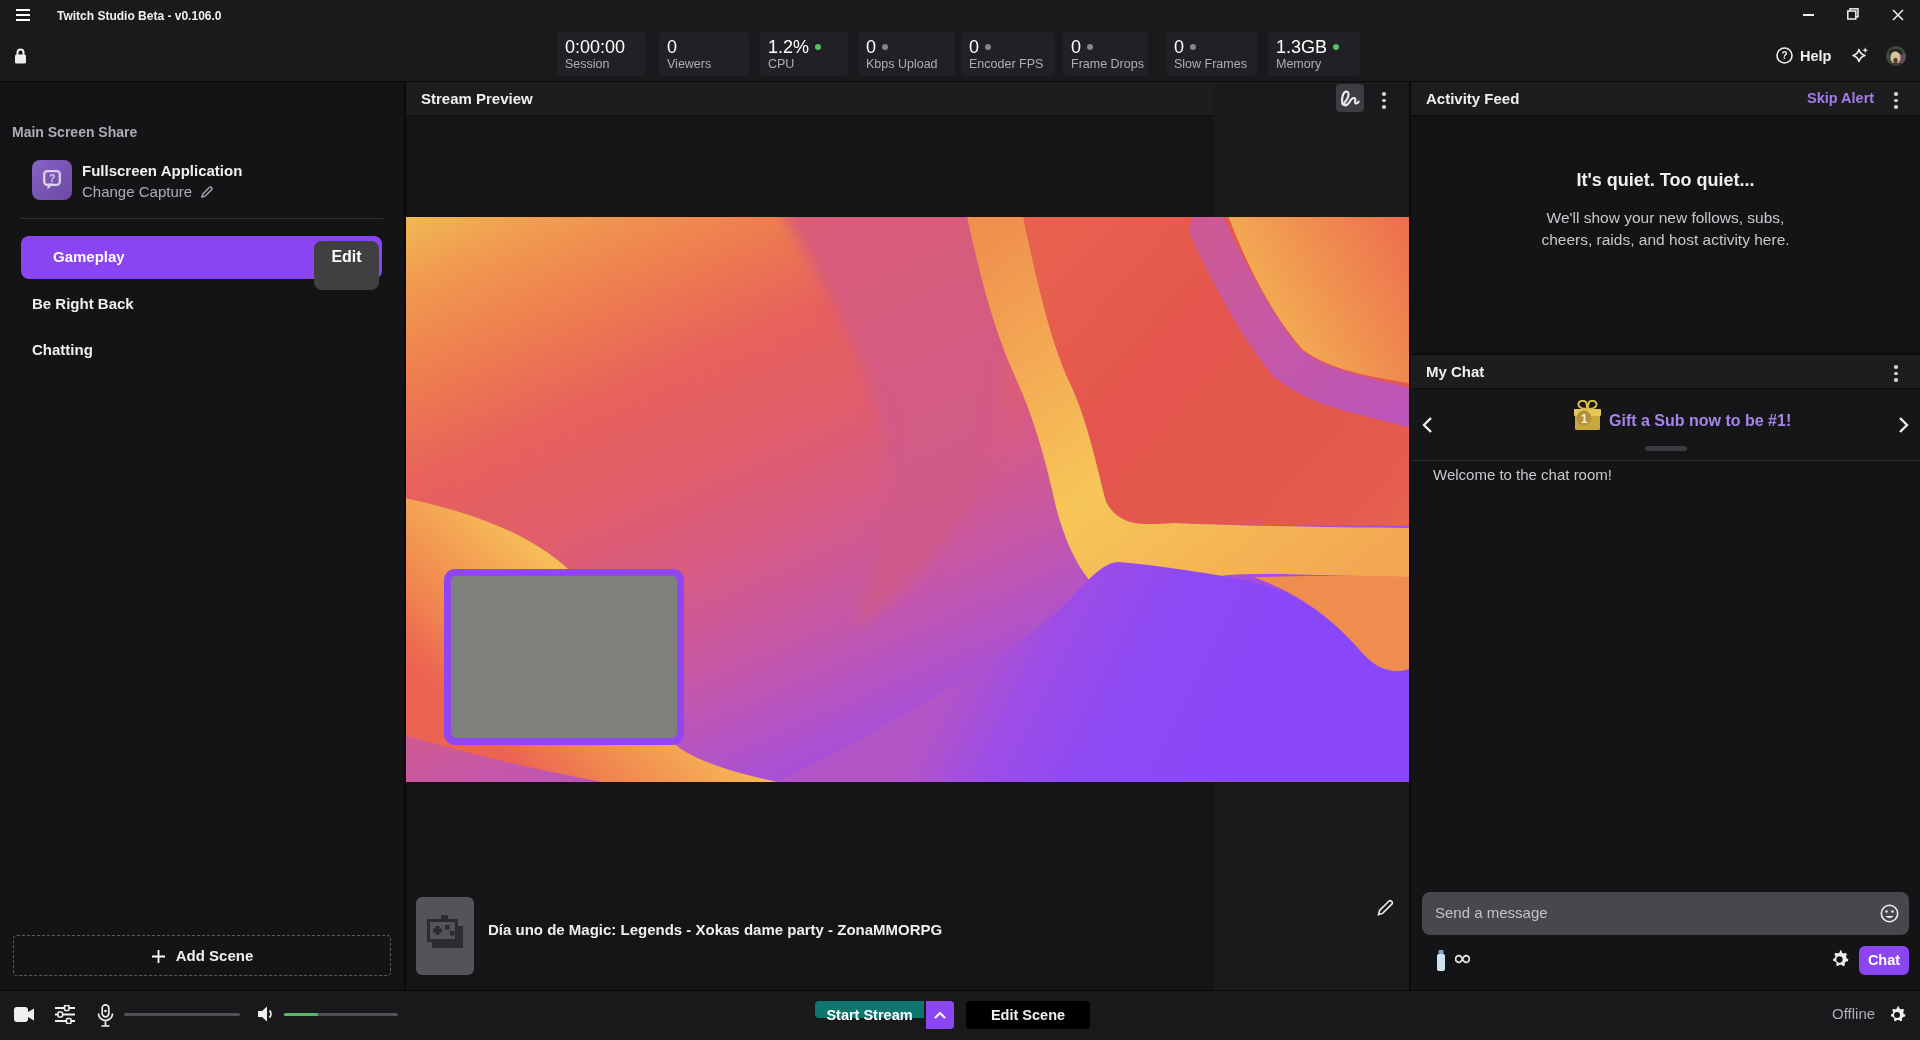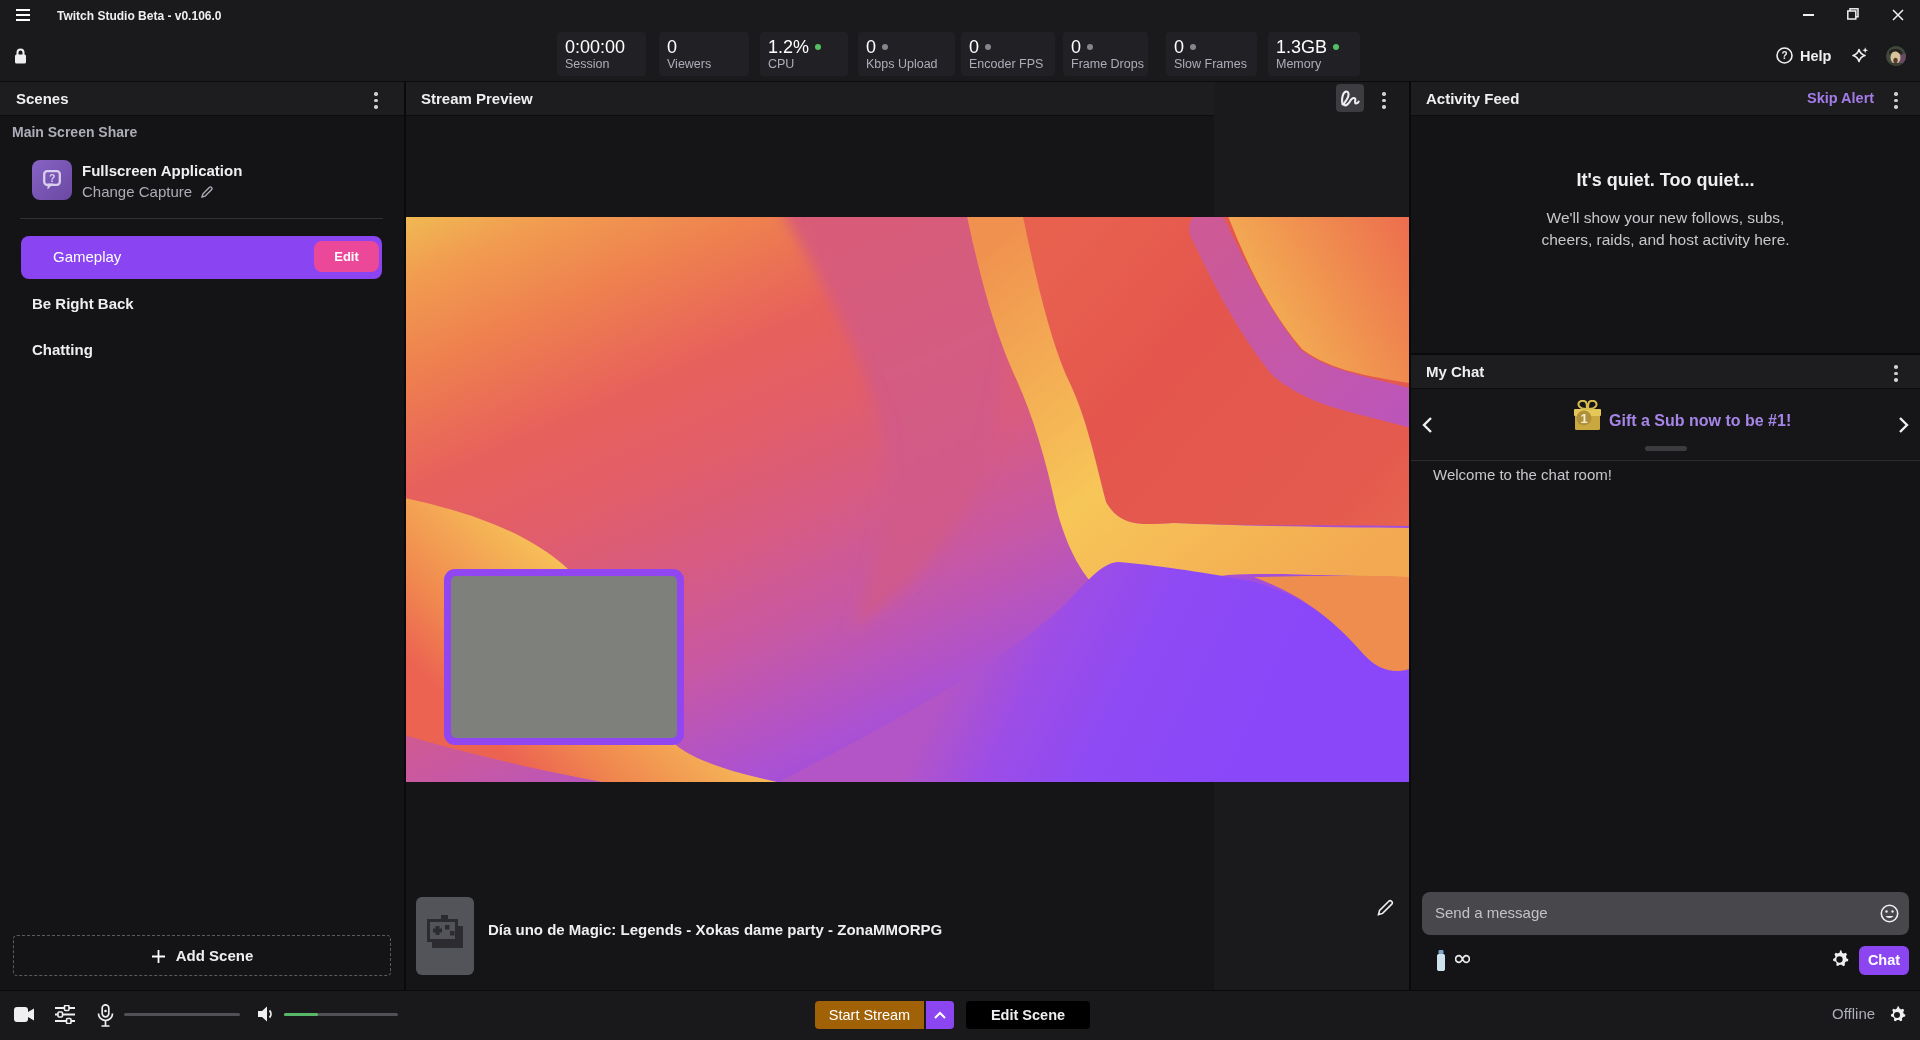--- a/index.html
+++ b/index.html
@@ -107,48 +107,40 @@
       </div>
   <div class="statbox" style="left:1268px;width:92px;">
     <div class="num">1.3GB<span class="dot green"></span></div>
     <div class="lbl">Memory</div>
       </div>
   </div>
 
   <div class="abs" style="left:0;top:81px;width:1920px;height:1px;background:#0a0a0c;"></div>
 
   <div class="abs" style="left:0;top:82px;width:404px;height:908px;background:#141416;">
-    <div class="hdr" style="padding-left:16px;">
-      <div class="title">Scenes</div>
-      <div class="dots3 abs" style="left:374px;top:10px;">
-          <span></span>
-          <span></span>
-          <span></span>
-        </div>
-    </div>
     <div class="abs" style="left:12px;top:42px;color:#adadb8;font-size:14px;font-weight:bold;">Main Screen Share</div>
 
     <div class="abs" style="left:32px;top:78px;width:40px;height:40px;border-radius:8px;background:linear-gradient(135deg,#8763c4,#6a48a2);">
       <svg style="position:absolute;left:9px;top:8px" width="23" height="24" viewBox="0 0 23 24">
         <rect x="3.2" y="3.2" width="15.6" height="13.6" rx="3" fill="none" stroke="#d9d0ee" stroke-width="2.3"></rect>
         <path d="M6.5,15.5 L6.5,21.5 L12.5,15.5 Z" fill="#d9d0ee"></path>
         <text x="11.2" y="13.6" font-size="10.5" font-weight="bold" fill="#d9d0ee" text-anchor="middle" font-family="Liberation Sans">?</text>
       </svg>
     </div>
     <div class="abs" style="left:82px;top:80px;color:#efeff1;font-size:15px;font-weight:bold;">Fullscreen Application</div>
     <div class="abs" style="left:82px;top:101px;color:#adadb8;font-size:15px;">Change Capture
       <svg style="vertical-align:-2px;margin-left:4px" width="14" height="14" viewBox="0 0 14 14">
         <path d="M2,12 L2.8,9 L9.5,2.3 a1.3,1.3 0 0 1 1.8,0 l0.4,0.4 a1.3,1.3 0 0 1 0,1.8 L5,11.2 Z" fill="none" stroke="#adadb8" stroke-width="1.4"></path>
       </svg>
     </div>
     <div class="abs" style="left:20px;top:136px;width:363px;height:1px;background:#323236;"></div>
 
     <div class="abs" style="left:21px;top:154px;width:361px;height:43px;border-radius:8px;background:#8a44f2;">
-      <div class="abs" style="left:32px;top:12px;color:#fff;font-size:15px;font-weight:normal;">Gameplay</div>
-      <div class="abs" style="left:293px;top:5px;width:65px;height:31px;border-radius:8px;background:#ec4899;color:#fff;font-size:13px;font-weight:bold;text-align:center;line-height:31px;">Edit</div>
+      <div class="abs" style="left:32px;top:12px;color:#fff;font-size:15px;font-weight:bold;">Gameplay</div>
+      <div class="abs" style="left:293px;top:5px;width:65px;height:49px;border-radius:8px;background:#404040;color:#fff;font-size:16px;font-weight:bold;text-align:center;line-height:31px;">Edit</div>
     </div>
     <div class="abs" style="left:32px;top:213px;color:#efeff1;font-size:15px;font-weight:bold;">Be Right Back</div>
     <div class="abs" style="left:32px;top:259px;color:#efeff1;font-size:15px;font-weight:bold;">Chatting</div>
 
     <div class="abs" style="left:13px;top:853px;width:378px;height:41px;border:1px dashed #5a5a60;border-radius:4px;color:#efeff1;font-size:15px;font-weight:bold;text-align:center;line-height:40px;">
       <svg style="vertical-align:-3px;margin-right:10px" width="15" height="15" viewBox="0 0 15 15">
           <path d="M7.5,1 V14 M1,7.5 H14" stroke="#fff" stroke-width="1.8"></path>
         </svg>Add Scene
     </div>
   </div>
@@ -354,21 +346,21 @@
     </svg>
     <div class="abs" style="left:124px;top:22px;width:116px;height:3px;border-radius:2px;background:#505057;"></div>
 
     <svg class="abs" style="left:257px;top:14px" width="18" height="18" viewBox="0 0 18 18">
       <path d="M1,6 h4 l5,-4.5 v15 L5,12 H1 Z" fill="#efeff1"></path>
       <path d="M12.5,5.5 a5,5 0 0 1 0,7" fill="none" stroke="#efeff1" stroke-width="1.8"></path>
     </svg>
     <div class="abs" style="left:284px;top:22px;width:114px;height:3px;border-radius:2px;background:#505057;"></div>
     <div class="abs" style="left:284px;top:22px;width:34px;height:3px;border-radius:2px;background:#58b869;"></div>
 
-    <div class="abs" style="left:815px;top:10px;width:109px;height:28px;border-radius:4px 0 0 4px;background:#a16207;color:#fff;font-size:14.5px;font-weight:normal;text-align:center;line-height:28px;">Start Stream</div>
+    <div class="abs" style="left:815px;top:10px;width:109px;height:17px;border-radius:4px 0 0 4px;background:#0f766e;color:#fff;font-size:14.5px;font-weight:bold;text-align:center;line-height:28px;">Start Stream</div>
     <div class="abs" style="left:926px;top:10px;width:28px;height:28px;border-radius:0 4px 4px 0;background:#8b46f2;">
       <svg style="position:absolute;left:8px;top:10px" width="12" height="8" viewBox="0 0 12 8">
           <path d="M1,7 L6,2 L11,7" fill="none" stroke="#fff" stroke-width="2"></path>
         </svg>
     </div>
     <div class="abs" style="left:966px;top:10px;width:124px;height:28px;border-radius:4px;background:#000000;color:#efeff1;font-size:14.5px;font-weight:bold;text-align:center;line-height:28px;">Edit Scene</div>
     <div class="abs" style="left:1832px;top:14px;color:#adadb8;font-size:15px;">Offline</div>
     <svg class="abs" style="left:1887px;top:14px" width="20" height="20" viewBox="0 0 24 24">
       <path fill="#efeff1" d="M12,1.5 l2.2,0.3 0.7,2.4 c0.7,0.25 1.3,0.6 1.9,1.05 l2.35,-0.85 1.45,1.75 -1.2,2.2 c0.3,0.7 0.5,1.4 0.55,2.15 l2.15,1.2 -0.4,2.2 -2.45,0.5 c-0.35,0.65 -0.8,1.25 -1.35,1.75 l0.35,2.45 -2,1 -1.85,-1.65 c-0.75,0.1 -1.5,0.1 -2.25,-0.05 l-1.9,1.6 -2,-1.05 0.45,-2.45 c-0.55,-0.5 -1,-1.1 -1.3,-1.75 l-2.45,-0.55 -0.35,-2.2 2.2,-1.15 c0.1,-0.75 0.3,-1.45 0.6,-2.1 l-1.15,-2.2 1.5,-1.7 2.3,0.9 c0.6,-0.45 1.25,-0.8 1.95,-1 l0.75,-2.4 Z M12,8.4 a3.6,3.6 0 1 0 0,7.2 a3.6,3.6 0 1 0 0,-7.2 Z"></path>
     </svg>

